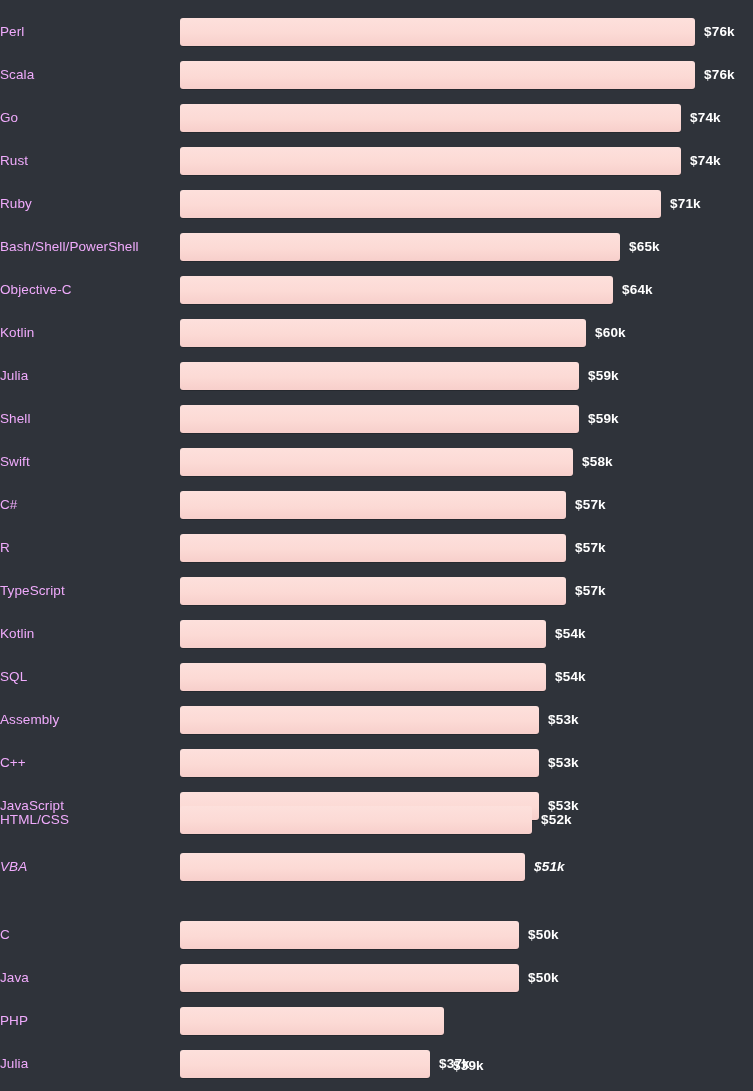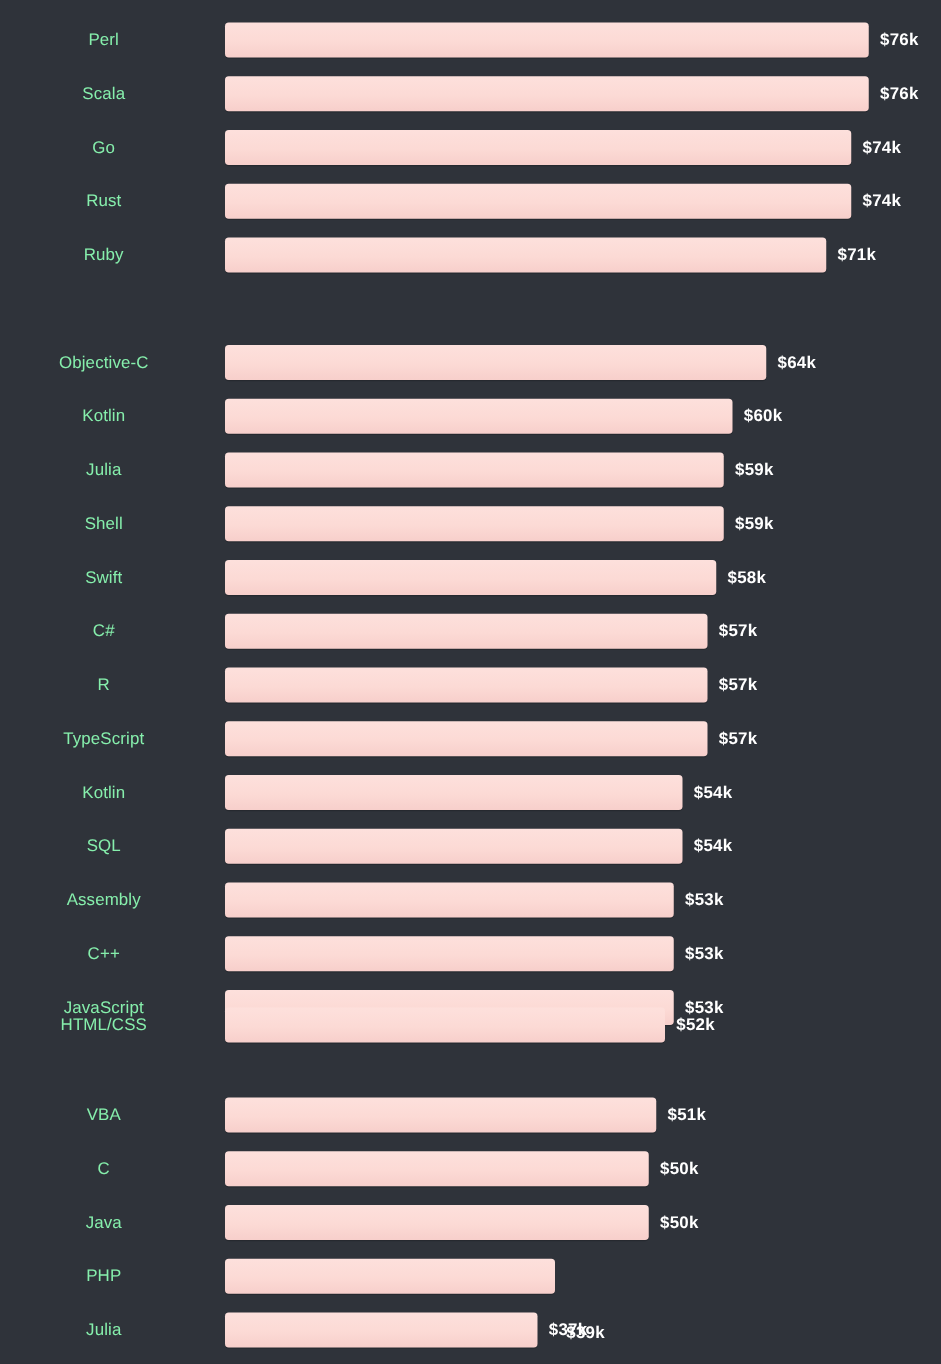--- a/index.html
+++ b/index.html
@@ -24,22 +24,22 @@
     left: 0;
     width: 753px;
     height: 28px;
     display: flex;
     align-items: center;
   }
   .cat-label {
     position: absolute;
     left: 0;
     width: 166px;
-    text-align: center;
-    color: #86efac;
+    text-align: left;
+    color: #f0abfc;
     font-size: 13.5px;
     font-weight: 400;
     line-height: 28px;
     white-space: nowrap;
     letter-spacing: 0.1px;
   }
   .bar-track {
     position: absolute;
     left: 180px;
     top: 0;
@@ -95,20 +95,27 @@
       </div>
       <div class="value-label" style="left: 690px;">$74k</div>
     </div>
     <div class="row" style="top: 190px;">
       <div class="cat-label">Ruby</div>
       <div class="bar-track" style="width: 481px;">
         <div class="bar"></div>
       </div>
       <div class="value-label" style="left: 670px;">$71k</div>
     </div>
+    <div class="row" style="top: 233px;">
+      <div class="cat-label">Bash/Shell/PowerShell</div>
+      <div class="bar-track" style="width: 440px;">
+        <div class="bar"></div>
+      </div>
+      <div class="value-label" style="left: 629px;">$65k</div>
+    </div>
     <div class="row" style="top: 276px;">
       <div class="cat-label">Objective-C</div>
       <div class="bar-track" style="width: 433px;">
         <div class="bar"></div>
       </div>
       <div class="value-label" style="left: 622px;">$64k</div>
     </div>
     <div class="row" style="top: 319px;">
       <div class="cat-label">Kotlin</div>
       <div class="bar-track" style="width: 406px;">
@@ -193,21 +200,21 @@
       </div>
       <div class="value-label" style="left: 548px;">$53k</div>
     </div>
     <div class="row" style="top: 806px;">
       <div class="cat-label">HTML/CSS</div>
       <div class="bar-track" style="width: 352px;">
         <div class="bar"></div>
       </div>
       <div class="value-label" style="left: 541px;">$52k</div>
     </div>
-    <div class="row" style="top: 878px;">
+    <div class="row" style="top: 853px; font-style: italic;">
       <div class="cat-label">VBA</div>
       <div class="bar-track" style="width: 345px;">
         <div class="bar"></div>
       </div>
       <div class="value-label" style="left: 534px;">$51k</div>
     </div>
     <div class="row" style="top: 921px;">
       <div class="cat-label">C</div>
       <div class="bar-track" style="width: 339px;">
         <div class="bar"></div>

